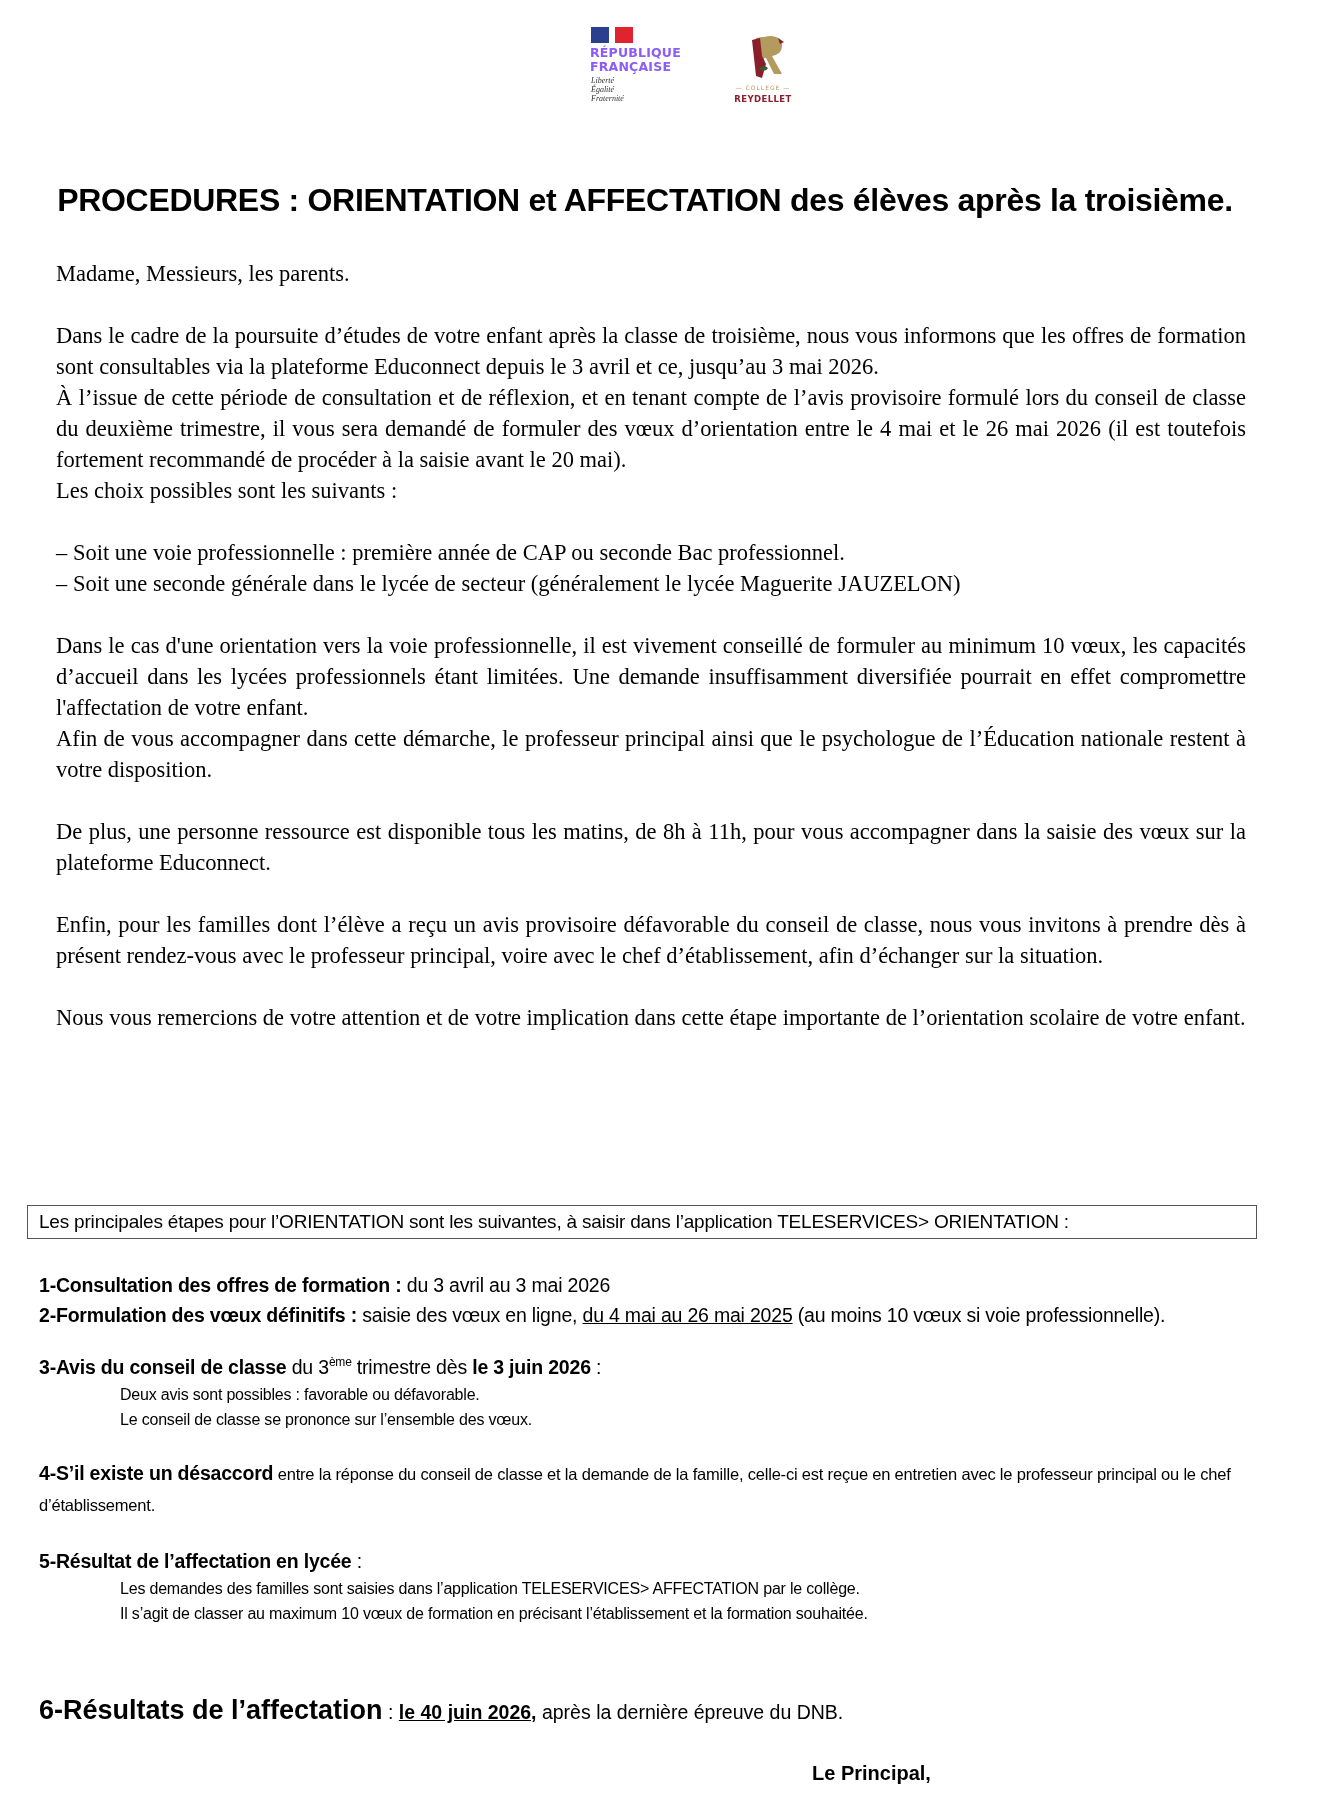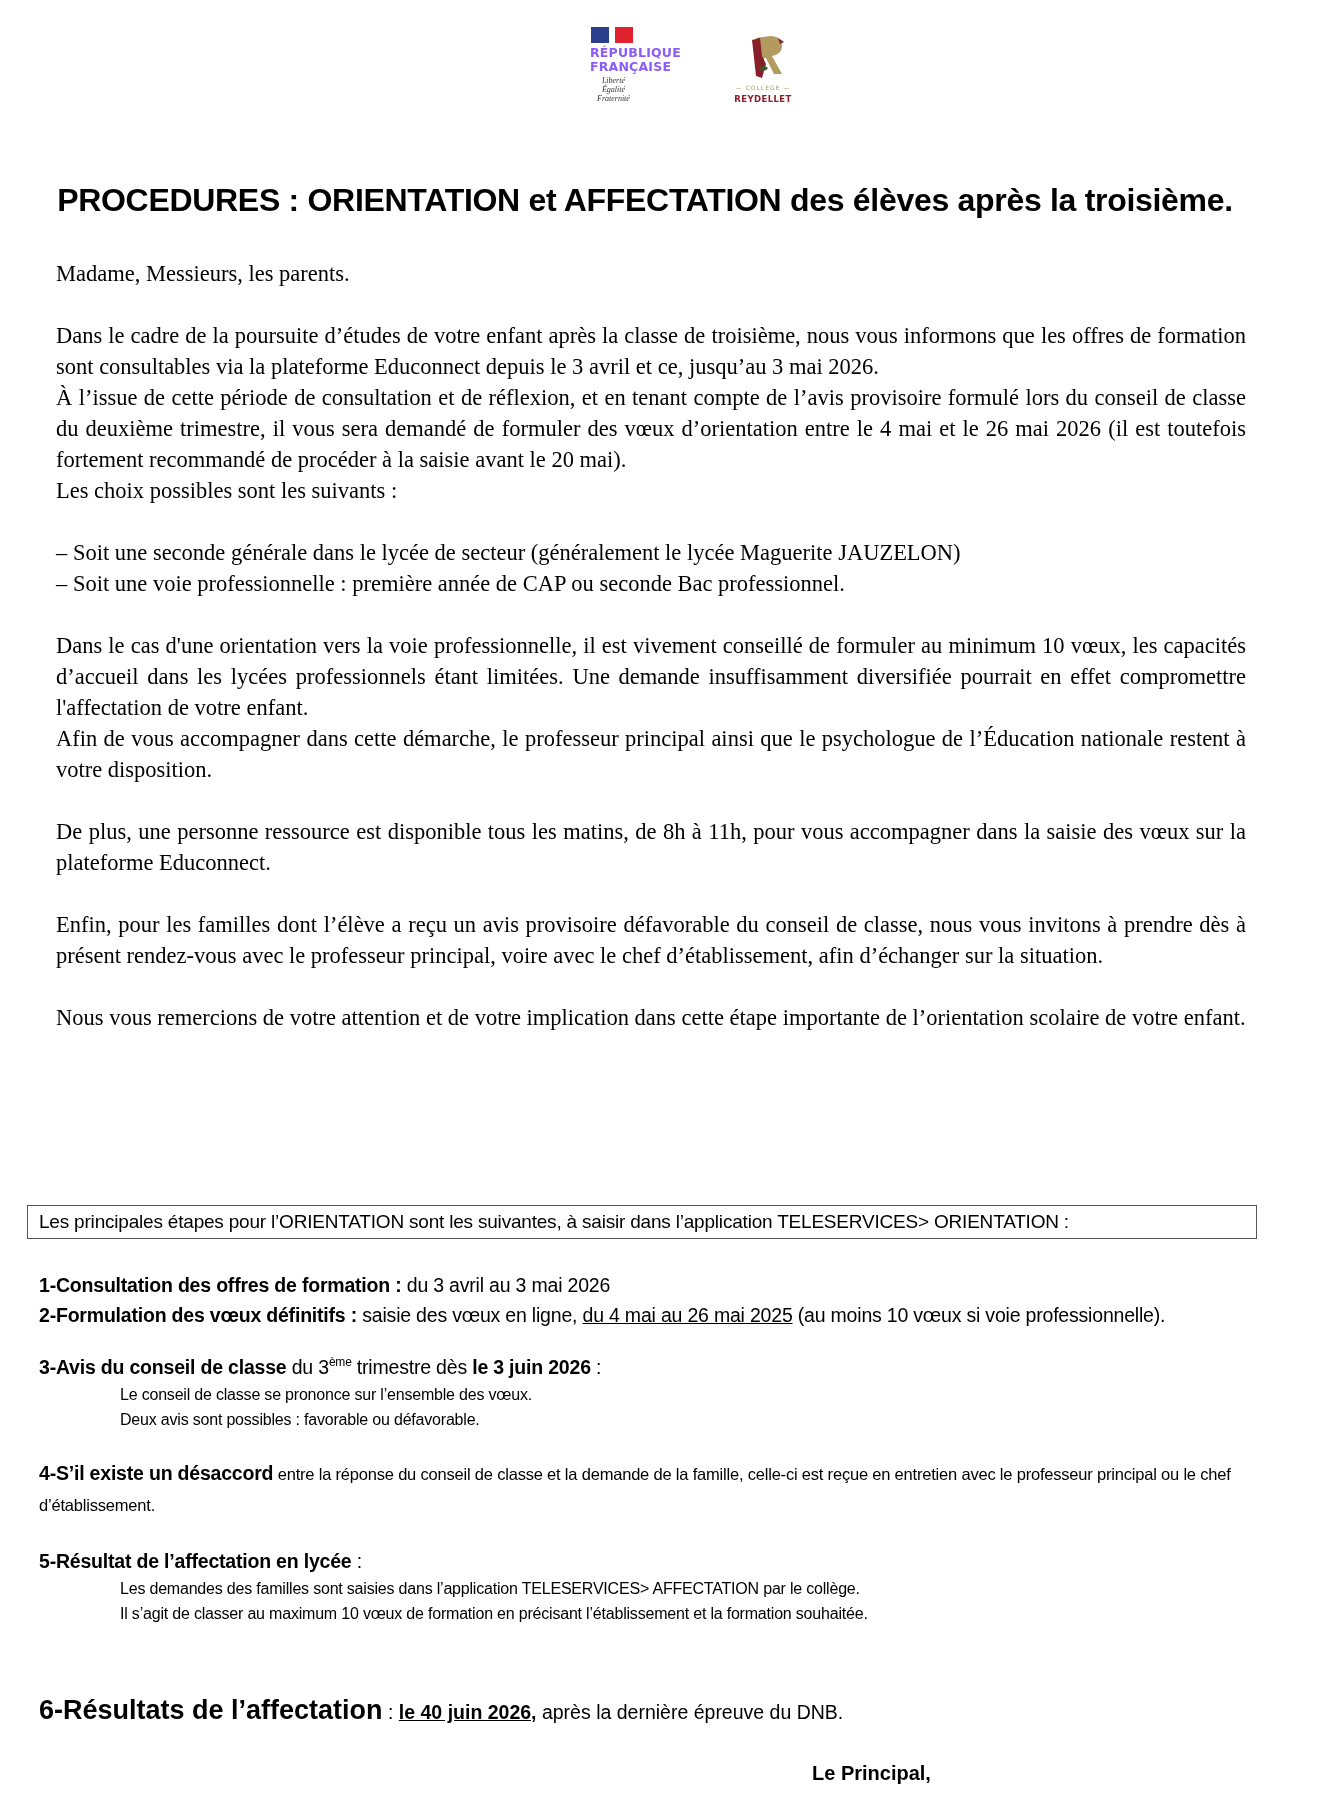--- a/index.html
+++ b/index.html
@@ -7,21 +7,21 @@
     .page { position: absolute; left: 0; top: 0; width: 1334px; height: 1808px; }
 
     
     .logos { position: absolute; left: 588px; top: 24px; height: 90px; }
     .rf-logo { position: absolute; left: 0; top: 0; width: 110px; }
     .rf-flag { position: absolute; left: 3px; top: 3px; width: 42px; height: 16px; }
     .rf-flag .blue { position: absolute; left: 0; top: 0; width: 18px; height: 16px; background: #2b3f8f; }
     .rf-flag .white { position: absolute; left: 18px; top: 0; width: 6px; height: 16px; background: #fff; }
     .rf-flag .red { position: absolute; left: 24px; top: 0; width: 18px; height: 16px; background: #e1232f; }
     .rf-title { position: absolute; left: 2px; top: 22px; font-family: "DejaVu Sans", sans-serif; font-weight: bold; font-size: 12.5px; line-height: 14px; letter-spacing: 0.2px; color: #8b5cf6; }
-    .rf-motto { position: absolute; left: 9px; top: 52px; font-family: "Liberation Serif", serif; font-style: italic; font-size: 8px; line-height: 9px; color: #333; text-align: center; }
+    .rf-motto { position: absolute; left: 3px; top: 52px; font-family: "Liberation Serif", serif; font-style: italic; font-size: 8px; line-height: 9px; color: #333; }
 
     .college-logo { position: absolute; left: 140px; top: 10px; width: 70px; height: 90px; }
     .college-mark { position: absolute; left: 20px; top: 0; width: 40px; height: 48px; }
     .college-small { position: absolute; left: 0; top: 50px; width: 70px; text-align: center; font-family: "DejaVu Sans", sans-serif; font-size: 6px; letter-spacing: 1px; color: #b39a5f; }
     .college-name { position: absolute; left: 0; top: 60px; width: 70px; text-align: center; font-family: "DejaVu Sans", sans-serif; font-weight: bold; font-size: 8.5px; letter-spacing: 0.4px; color: #8a1f2c; }
 
     
     .doc-title { position: absolute; left: 0; top: 182px; width: 1290px; text-align: center; font-family: "Liberation Sans", sans-serif; font-weight: bold; font-size: 32px; letter-spacing: -0.3px; }
 
     
@@ -86,22 +86,22 @@
 
   <div class="doc-title">PROCEDURES : ORIENTATION et AFFECTATION des élèves après la troisième.</div>
 
   <div class="letter">
     <p>Madame, Messieurs, les parents.</p>
     <div class="gap"></div>
     <p>Dans le cadre de la poursuite d’études de votre enfant après la classe de troisième, nous vous informons que les offres de formation sont consultables via la plateforme Educonnect depuis le 3 avril et ce, jusqu’au 3 mai 2026.</p>
     <p>À l’issue de cette période de consultation et de réflexion, et en tenant compte de l’avis provisoire formulé lors du conseil de classe du deuxième trimestre, il vous sera demandé de formuler des vœux d’orientation entre le 4 mai et le 26 mai 2026 (il est toutefois fortement recommandé de procéder à la saisie avant le 20 mai).</p>
     <p>Les choix possibles sont les suivants :</p>
     <div class="gap"></div>
+    <p class="list-item">– Soit une voie professionnelle : première année de CAP ou seconde Bac professionnel.</p>
     <p class="list-item">– Soit une seconde générale dans le lycée de secteur (généralement le lycée Maguerite JAUZELON)</p>
-    <p class="list-item">– Soit une voie professionnelle : première année de CAP ou seconde Bac professionnel.</p>
     <div class="gap"></div>
     <p>Dans le cas d'une orientation vers la voie professionnelle, il est vivement conseillé de formuler au minimum 10 vœux, les capacités d’accueil dans les lycées professionnels étant limitées. Une demande insuffisamment diversifiée pourrait en effet compromettre l'affectation de votre enfant.</p>
     <p>Afin de vous accompagner dans cette démarche, le professeur principal ainsi que le psychologue de l’Éducation nationale restent à votre disposition.</p>
     <div class="gap"></div>
     <p>De plus, une personne ressource est disponible tous les matins, de 8h à 11h, pour vous accompagner dans la saisie des vœux sur la plateforme Educonnect.</p>
     <div class="gap"></div>
     <p>Enfin, pour les familles dont l’élève a reçu un avis provisoire défavorable du conseil de classe, nous vous invitons à prendre dès à présent rendez-vous avec le professeur principal, voire avec le chef d’établissement, afin d’échanger sur la situation.</p>
     <div class="gap"></div>
     <p>Nous vous remercions de votre attention et de votre implication dans cette étape importante de l’orientation scolaire de votre enfant.</p>
   </div>
@@ -112,22 +112,22 @@
     <p>
       <b>1-Consultation des offres de formation :</b><span> du 3 avril au 3 mai 2026</span>
     </p>
     <p>
       <b>2-Formulation des vœux définitifs :</b><span> saisie des vœux en ligne, </span><span class="u">du 4 mai au 26 mai 2025</span><span> (au moins 10 vœux si voie professionnelle).</span>
     </p>
     <div class="gap-s"></div>
     <p>
       <b>3-Avis du conseil de classe</b><span> du 3</span><sup>ème</sup><span> trimestre dès </span><b>le 3 juin 2026</b><span> :</span>
     </p>
+    <p class="sub">Deux avis sont possibles : favorable ou défavorable.</p>
     <p class="sub">Le conseil de classe se prononce sur l’ensemble des vœux.</p>
-    <p class="sub">Deux avis sont possibles : favorable ou défavorable.</p>
     <div class="gap-m"></div>
     <p>
       <b>4-S’il existe un désaccord</b><span class="small-body"> entre la réponse du conseil de classe et la demande de la famille, celle-ci est reçue en entretien avec le professeur principal ou le chef d’établissement.</span>
     </p>
     <div class="gap-m"></div>
     <p>
       <b>5-Résultat de l’affectation en lycée</b><span> :</span>
     </p>
     <p class="sub">Les demandes des familles sont saisies dans l’application TELESERVICES&gt; AFFECTATION par le collège.</p>
     <p class="sub">Il s’agit de classer au maximum 10 vœux de formation en précisant l’établissement et la formation souhaitée.</p>

